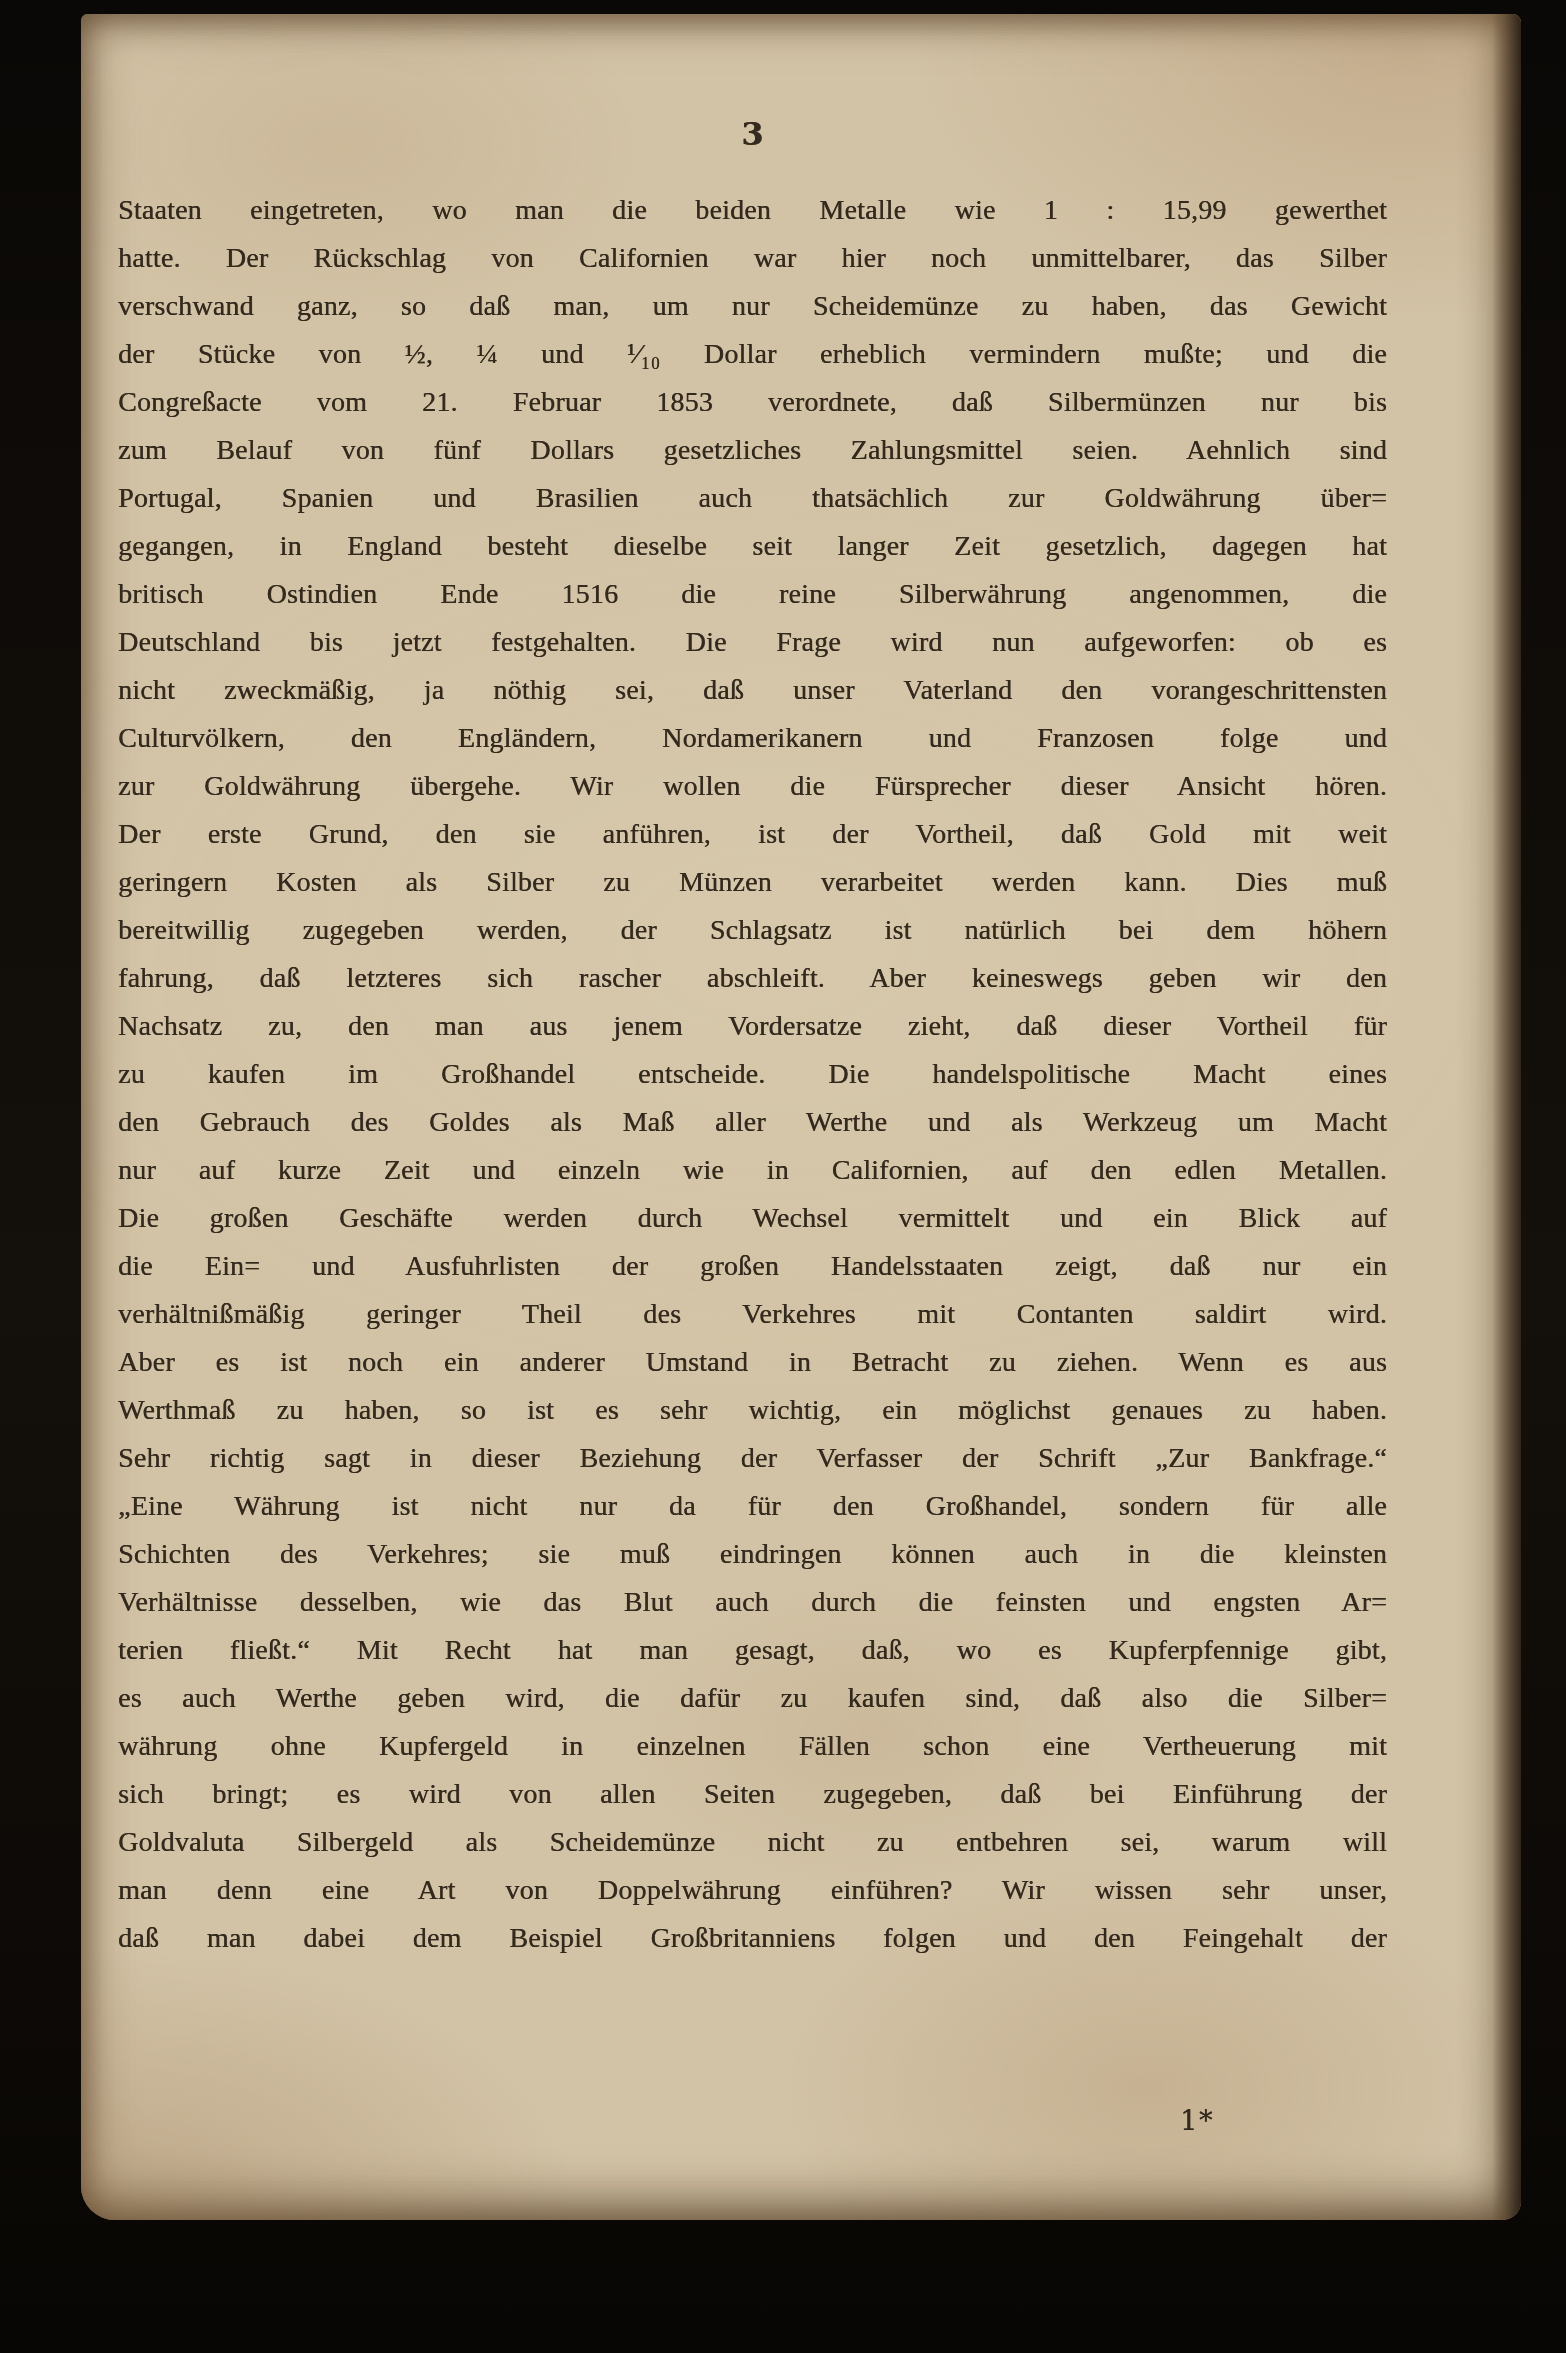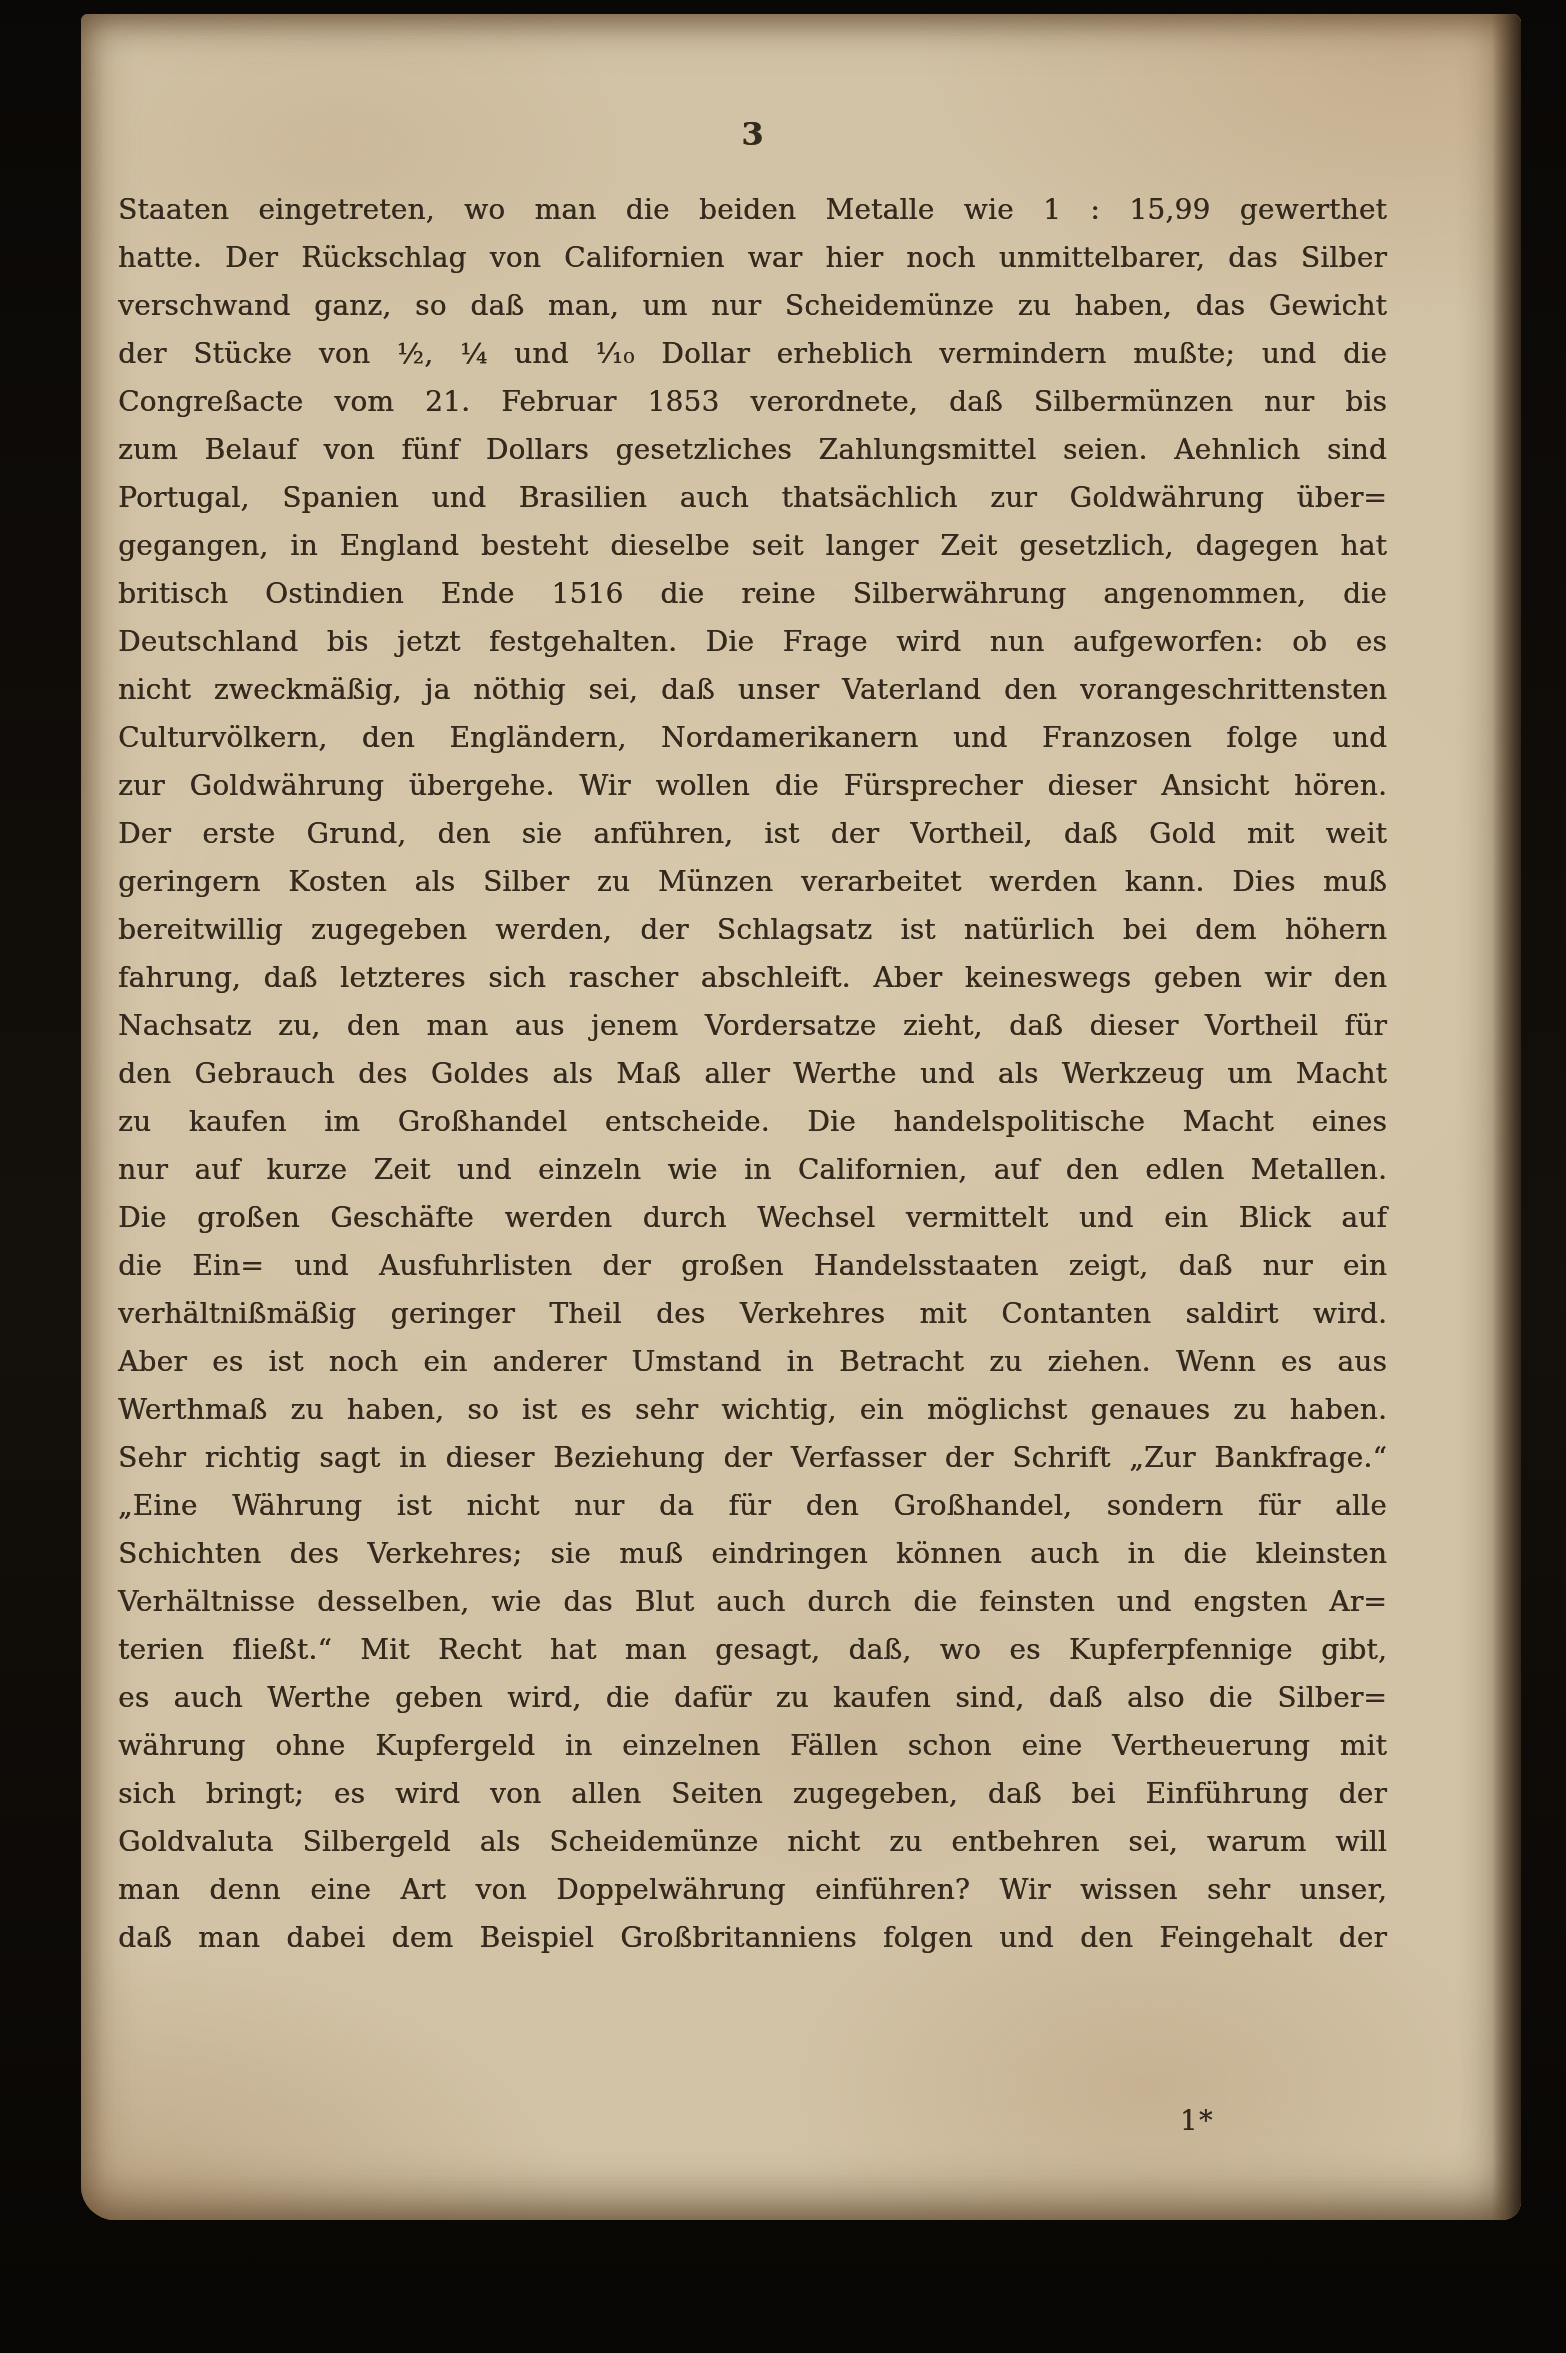--- a/index.html
+++ b/index.html
@@ -79,20 +79,21 @@
   }
   .line {
     height: 48px;
     line-height: 48px;
     text-align: justify;
     text-align-last: justify;
     -moz-text-align-last: justify;
     letter-spacing: 0.2px;
     white-space: nowrap;
     text-shadow: 0.4px 0 0 rgba(51, 41, 29, 0.85);
+    font-family: Liberation Serif, serif;
   }
   .signature {
     position: absolute;
     left: 1099px; 
     top: 2091px;
     font-size: 27px;
     color: #33291d;
     letter-spacing: 1.7px;
     text-shadow: 0.4px 0 0 rgba(51, 41, 29, 0.85);
   }
@@ -116,22 +117,22 @@
         <div class="line">britisch Ostindien Ende 1516 die reine Silberwährung angenommen, die</div>
         <div class="line">Deutschland bis jetzt festgehalten.  Die Frage wird nun aufgeworfen: ob es</div>
         <div class="line">nicht zweckmäßig, ja nöthig sei, daß unser Vaterland den vorangeschrittensten</div>
         <div class="line">Culturvölkern, den Engländern, Nordamerikanern und Franzosen folge und</div>
         <div class="line">zur Goldwährung übergehe.  Wir wollen die Fürsprecher dieser Ansicht hören.</div>
         <div class="line">Der erste Grund, den sie anführen, ist der Vortheil, daß Gold mit weit</div>
         <div class="line">geringern Kosten als Silber zu Münzen verarbeitet werden kann.  Dies muß</div>
         <div class="line">bereitwillig zugegeben werden, der Schlagsatz ist natürlich bei dem höhern</div>
         <div class="line">fahrung, daß letzteres sich rascher abschleift.  Aber keineswegs geben wir den</div>
         <div class="line">Nachsatz zu, den man aus jenem Vordersatze zieht, daß dieser Vortheil für</div>
+        <div class="line">zu kaufen im Großhandel entscheide.  Die handelspolitische Macht eines</div>
         <div class="line">den Gebrauch des Goldes als Maß aller Werthe und als Werkzeug um Macht</div>
-        <div class="line">zu kaufen im Großhandel entscheide.  Die handelspolitische Macht eines</div>
         <div class="line">nur auf kurze Zeit und einzeln wie in Californien, auf den edlen Metallen.</div>
         <div class="line">Die großen Geschäfte werden durch Wechsel vermittelt und ein Blick auf</div>
         <div class="line">die Ein= und Ausfuhrlisten der großen Handelsstaaten zeigt, daß nur ein</div>
         <div class="line">verhältnißmäßig geringer Theil des Verkehres mit Contanten saldirt wird.</div>
         <div class="line">Aber es ist noch ein anderer Umstand in Betracht zu ziehen.  Wenn es aus</div>
         <div class="line">Werthmaß zu haben, so ist es sehr wichtig, ein möglichst genaues zu haben.</div>
         <div class="line">Sehr richtig sagt in dieser Beziehung der Verfasser der Schrift „Zur Bankfrage.“</div>
         <div class="line">„Eine Währung ist nicht nur da für den Großhandel, sondern für alle</div>
         <div class="line">Schichten des Verkehres; sie muß eindringen können auch in die kleinsten</div>
         <div class="line">Verhältnisse desselben, wie das Blut auch durch die feinsten und engsten Ar=</div>

